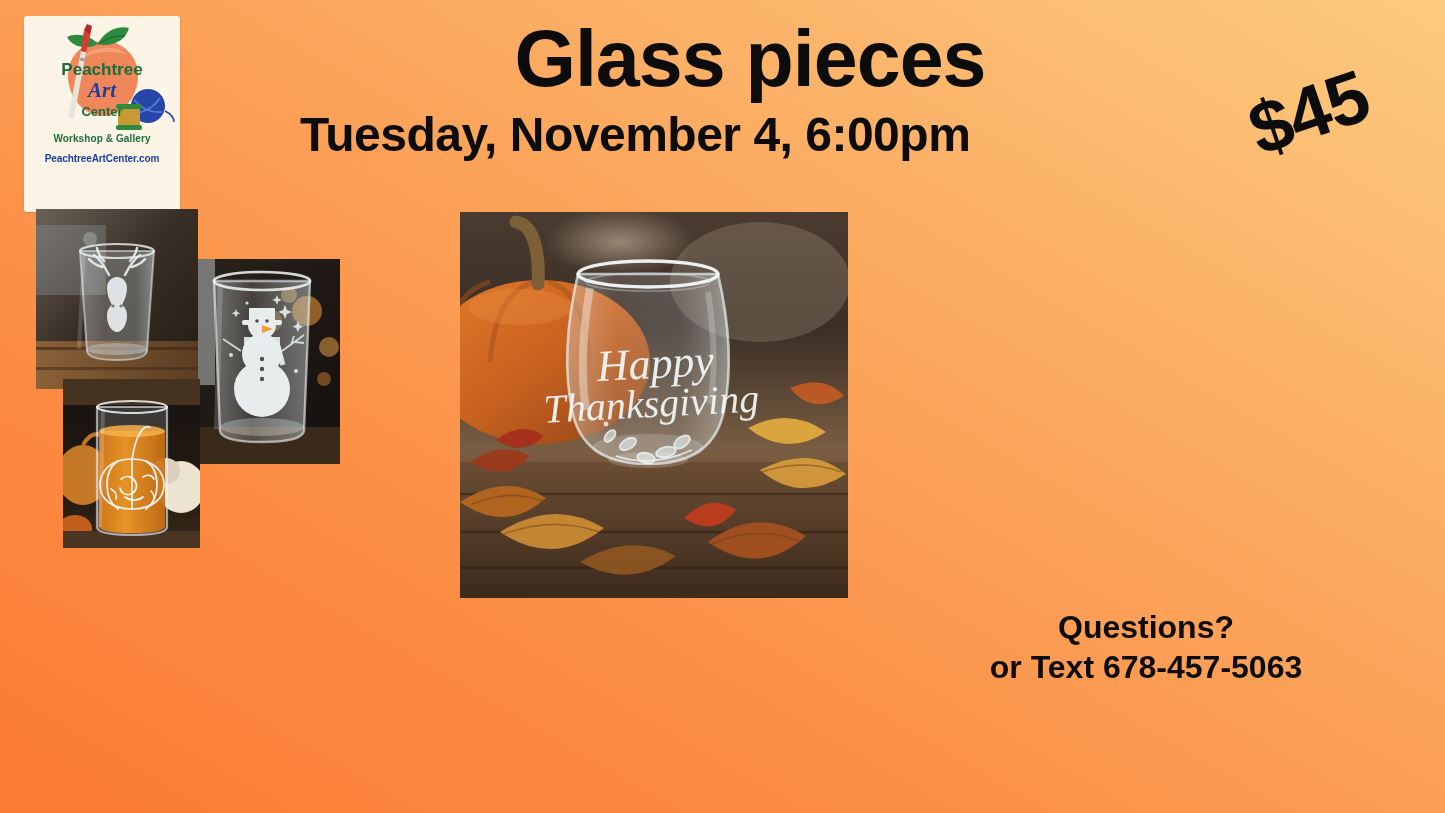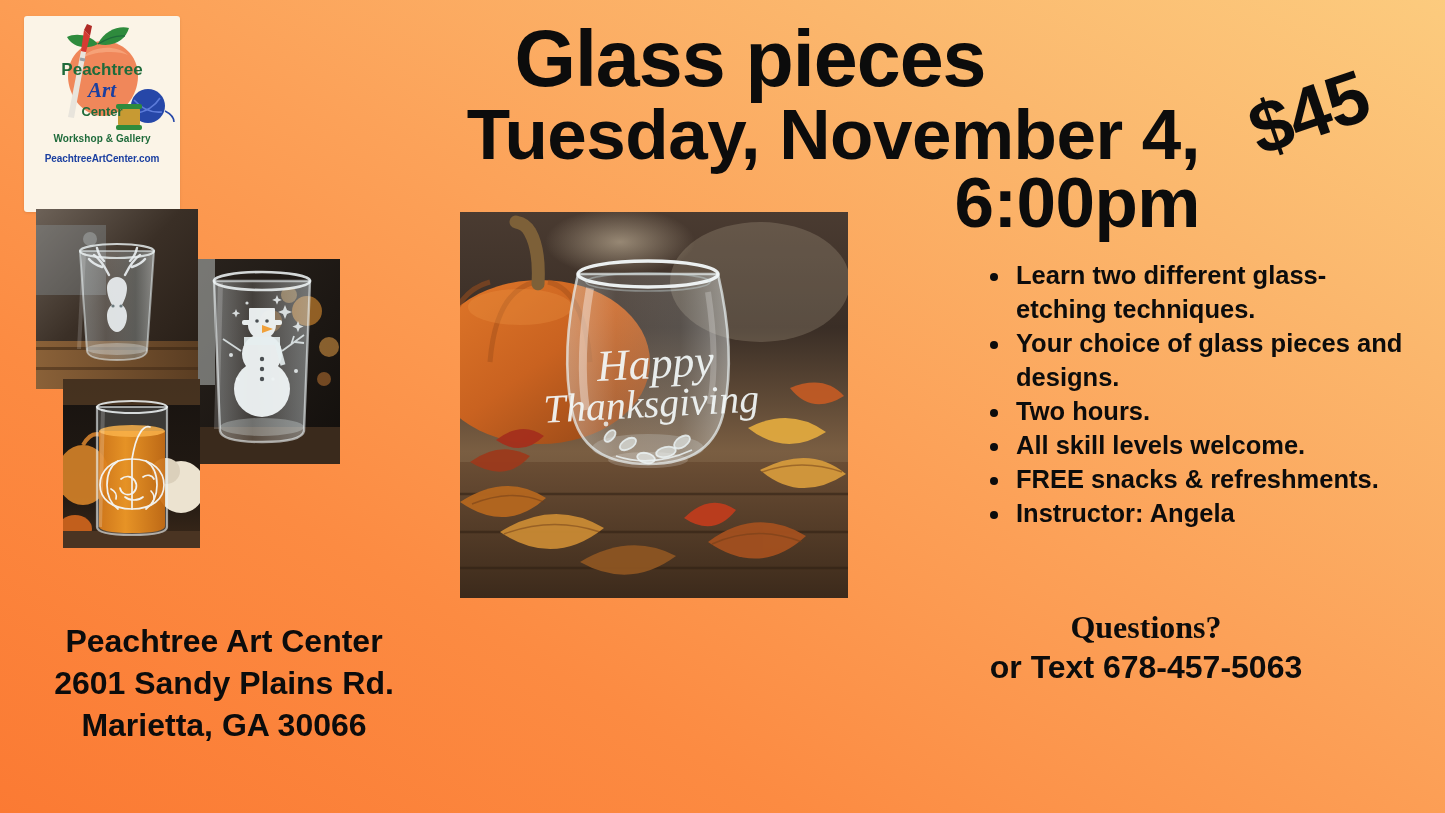--- a/index.html
+++ b/index.html
@@ -31,22 +31,22 @@
     font-weight:bold;font-size:10px;color:#1B3FA0;letter-spacing:-.1px;
   }
 
   
   .title{
     position:absolute;left:330px;top:12px;width:840px;text-align:center;
     font-size:79px;line-height:93px;font-weight:bold;color:#0C0C0C;
     letter-spacing:-1px;
   }
   .subtitle{
-    position:absolute;left:300px;top:101px;width:900px;text-align:right;
-    font-size:71px;line-height:68px;font-weight:bold;color:#0C0C0C;
+    position:absolute;left:300px;top:101px;width:900px;text-align:left;
+    font-size:48px;line-height:68px;font-weight:bold;color:#0C0C0C;
     letter-spacing:-.5px;
   }
   .price{
     position:absolute;left:1238px;top:92px;
     font-size:74px;font-weight:bold;color:#0C0C0C;
     transform:rotate(-19deg);transform-origin:left top;
     letter-spacing:-1px;
   }
 
   
@@ -75,21 +75,21 @@
   
   .address{
     position:absolute;left:24px;top:620px;width:400px;text-align:center;
     font-size:32px;line-height:42px;font-weight:bold;color:#0C0C0C;
   }
   
   .contact{
     position:absolute;left:860px;top:607px;width:572px;text-align:center;
     font-size:32px;line-height:40px;font-weight:bold;color:#0C0C0C;
   }
-  .contact .q{display:block;font-family:Liberation Serif, serif;}
+  .contact .q{display:block;}
   .contact .e{display:block;}
   .contact .t{display:block;}
 </style>
 </head>
 <body>
 
 <div id="poster">
 
   <div class="logo-card">
     <div class="logo-art">
@@ -362,33 +362,20 @@
         <ellipse cx="206" cy="240" rx="10" ry="5" transform="rotate(-12 206 240)"></ellipse>
         <ellipse cx="222" cy="230" rx="9" ry="5" transform="rotate(-34 222 230)"></ellipse>
         <ellipse cx="150" cy="224" rx="7" ry="4" transform="rotate(-48 150 224)"></ellipse>
       </g>
       <circle cx="146" cy="212" r="2.4" fill="#eef5f6" fill-opacity=".8"></circle>
 
       <ellipse cx="188" cy="248" rx="40" ry="8" fill="#ffffff" opacity=".18"></ellipse>
     </svg>
   </div>
 
-  <ul class="bullets">
-    <li>Learn two different glass-etching techniques.</li>
-    <li>Your choice of glass pieces and designs.</li>
-    <li>Two hours.</li>
-    <li>All skill levels welcome.</li>
-    <li>FREE snacks &amp; refreshments.</li>
-    <li>Instructor: Angela</li>
-  </ul>
-
-  <div class="address">
-    <div>Peachtree Art Center</div>
-    <div>2601 Sandy Plains Rd.</div>
-    <div>Marietta, GA 30066</div>
-  </div>
+
 
   <div class="contact">
     <span class="q">Questions?</span>
     <span class="t">or Text 678-457-5063</span>
   </div>
 
 </div>
 
 </body></html>

